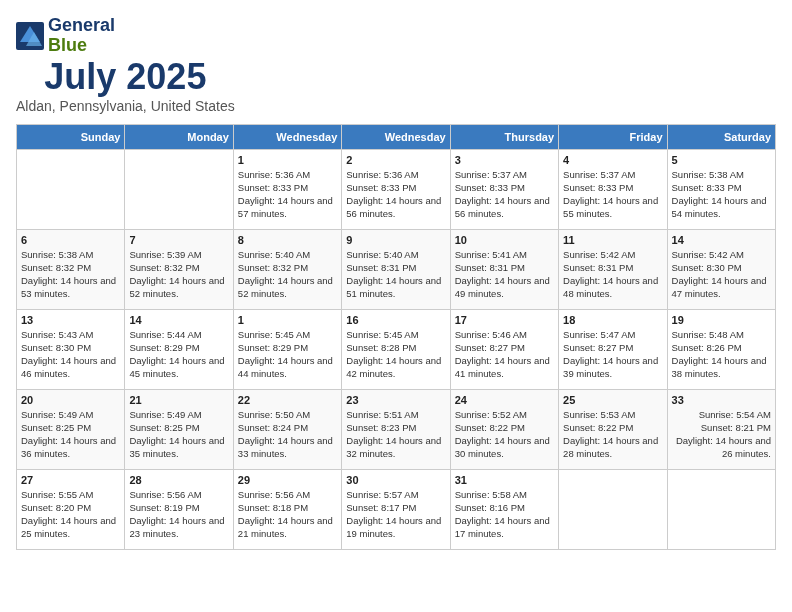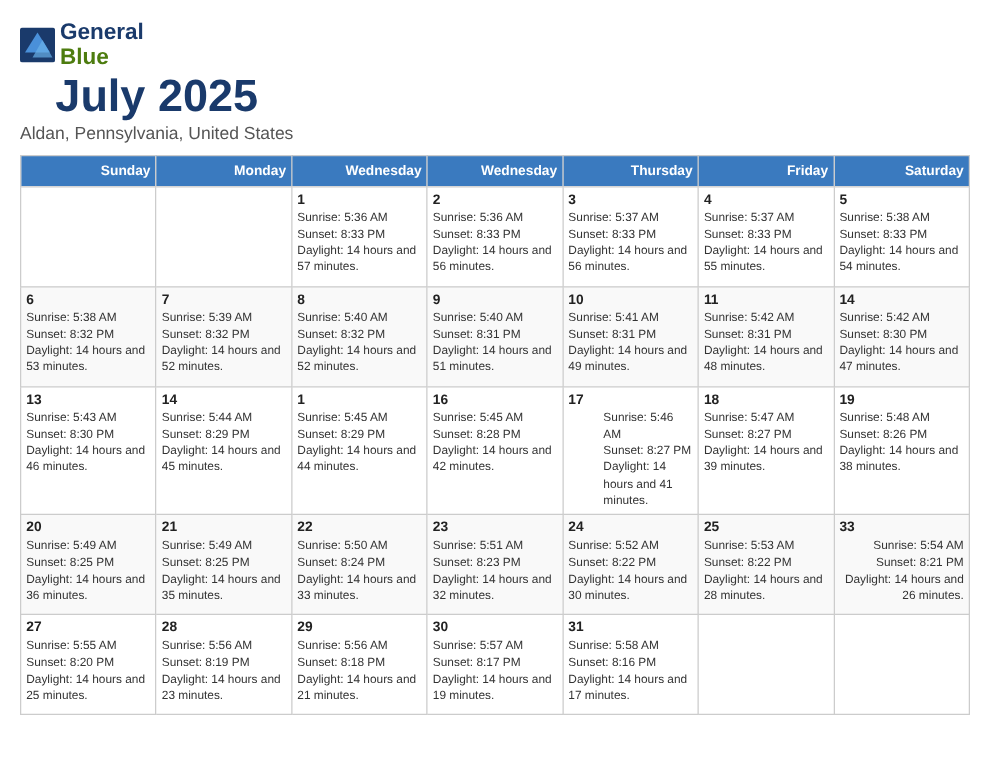--- a/index.html
+++ b/index.html
@@ -216,21 +216,21 @@
 Daylight: 14 hours and 44 minutes.</div>
         </td>
         <td>
           <span class="day-num">16</span>
           <div class="day-info" style="white-space: pre-line;">Sunrise: 5:45 AM
 Sunset: 8:28 PM
 Daylight: 14 hours and 42 minutes.</div>
         </td>
         <td>
           <span class="day-num">17</span>
-          <div class="day-info" style="white-space: pre-line; margin-left: 28px;">Sunrise: 5:46 AM
+          <div class="day-info" style="white-space: pre-line;">Sunrise: 5:46 AM
 Sunset: 8:27 PM
 Daylight: 14 hours and 41 minutes.</div>
         </td>
         <td>
           <span class="day-num">18</span>
           <div class="day-info" style="white-space: pre-line;">Sunrise: 5:47 AM
 Sunset: 8:27 PM
 Daylight: 14 hours and 39 minutes.</div>
         </td>
         <td>

